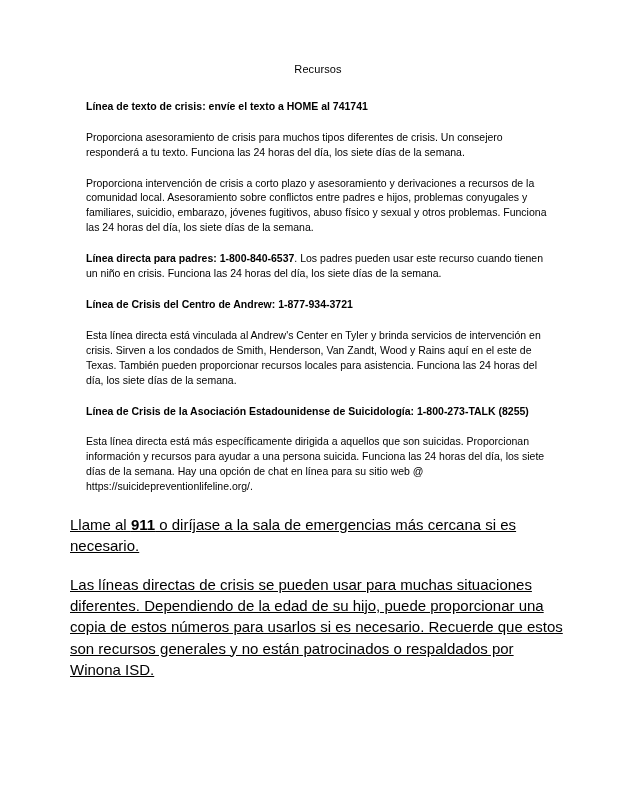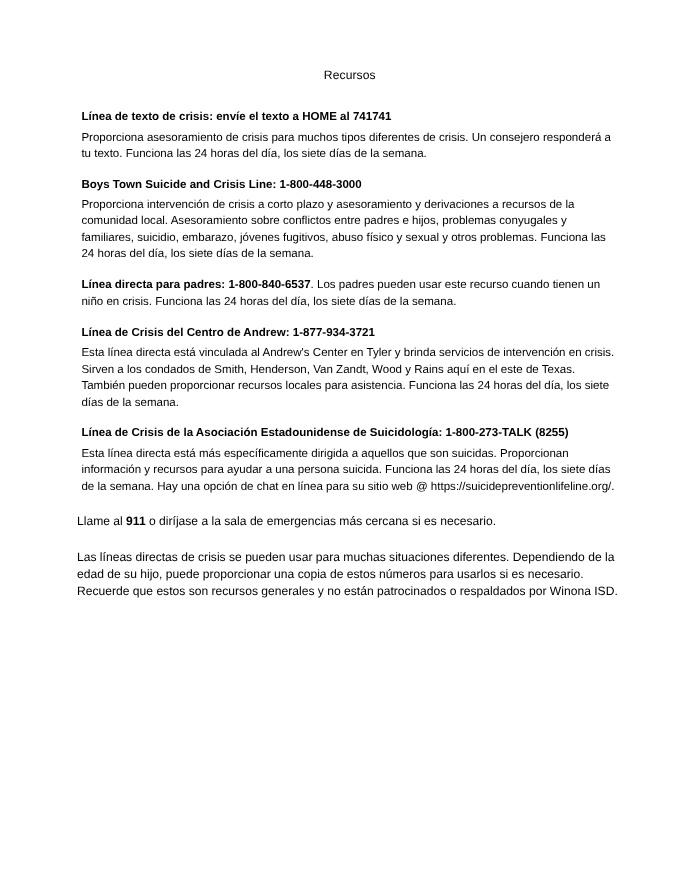--- a/index.html
+++ b/index.html
@@ -25,35 +25,36 @@
     text-align: center;
     font-size: 11px;
     line-height: 1.35;
     margin: 0 0 22px 0;
     letter-spacing: 0.1px;
   }
   .entry {
     margin: 0 0 13px 0;
   }
   .entry p {
-    margin: 4px;
+    margin: 16px;
     font-size: 10.5px;
     line-height: 1.42;
     text-align: left;
   }
   .entry .heading {
     font-weight: bold;
   }
   .entry .heading-tail {
     font-weight: normal;
   }
   .para {
     margin: 0 0 13px 0;
-    font-size: 11px;
+    font-size: 15px;
     line-height: 1.42;
+    text-decoration: underline;
   }
   .para:last-child {
     margin-bottom: 0;
   }
   .bold {
     font-weight: bold;
   }
   .spacer-sm {
     height: 4px;
   }
@@ -64,21 +65,20 @@
 <div class="page">
 
   <div class="doc-title">Recursos</div>
 
   <div class="entry">
     <p><span class="heading">Línea de texto de crisis: envíe el texto a HOME al 741741</span><span class="heading-tail"></span></p>
     <p>Proporciona asesoramiento de crisis para muchos tipos diferentes de crisis. Un consejero responderá a tu texto. Funciona las 24 horas del día, los siete días de la semana.</p>
   </div>
 
   <div class="entry">
-    <p><span class="heading">Boys Town Suicide and Crisis Line: 1-800-448-3000</span><span class="heading-tail"></span></p>
     <p>Proporciona intervención de crisis a corto plazo y asesoramiento y derivaciones a recursos de la comunidad local. Asesoramiento sobre conflictos entre padres e hijos, problemas conyugales y familiares, suicidio, embarazo, jóvenes fugitivos, abuso físico y sexual y otros problemas. Funciona las 24 horas del día, los siete días de la semana.</p>
   </div>
 
   <div class="entry">
     <p><span class="heading">Línea directa para padres: 1-800-840-6537</span><span class="heading-tail">. Los padres pueden usar este recurso cuando tienen un niño en crisis. Funciona las 24 horas del día, los siete días de la semana.</span></p>
   </div>
 
   <div class="entry">
   </div>
 

